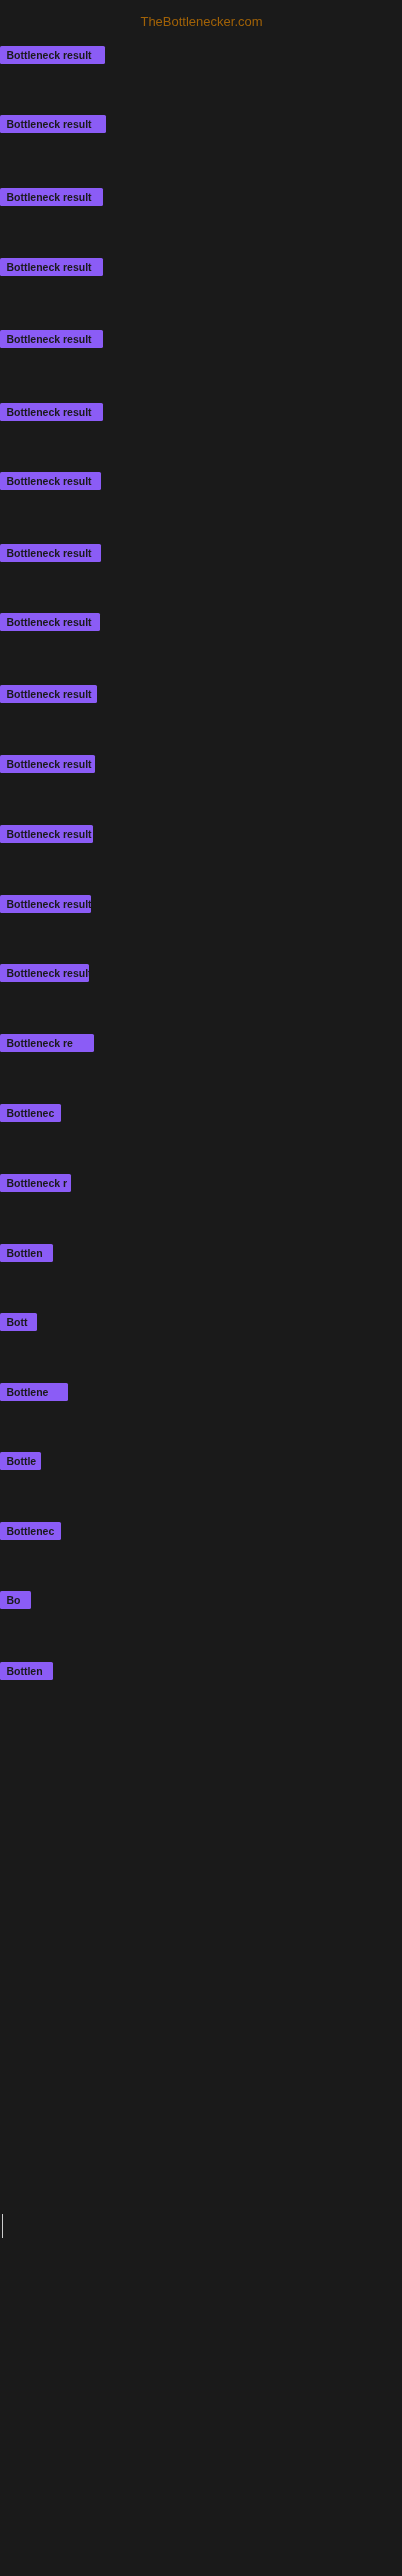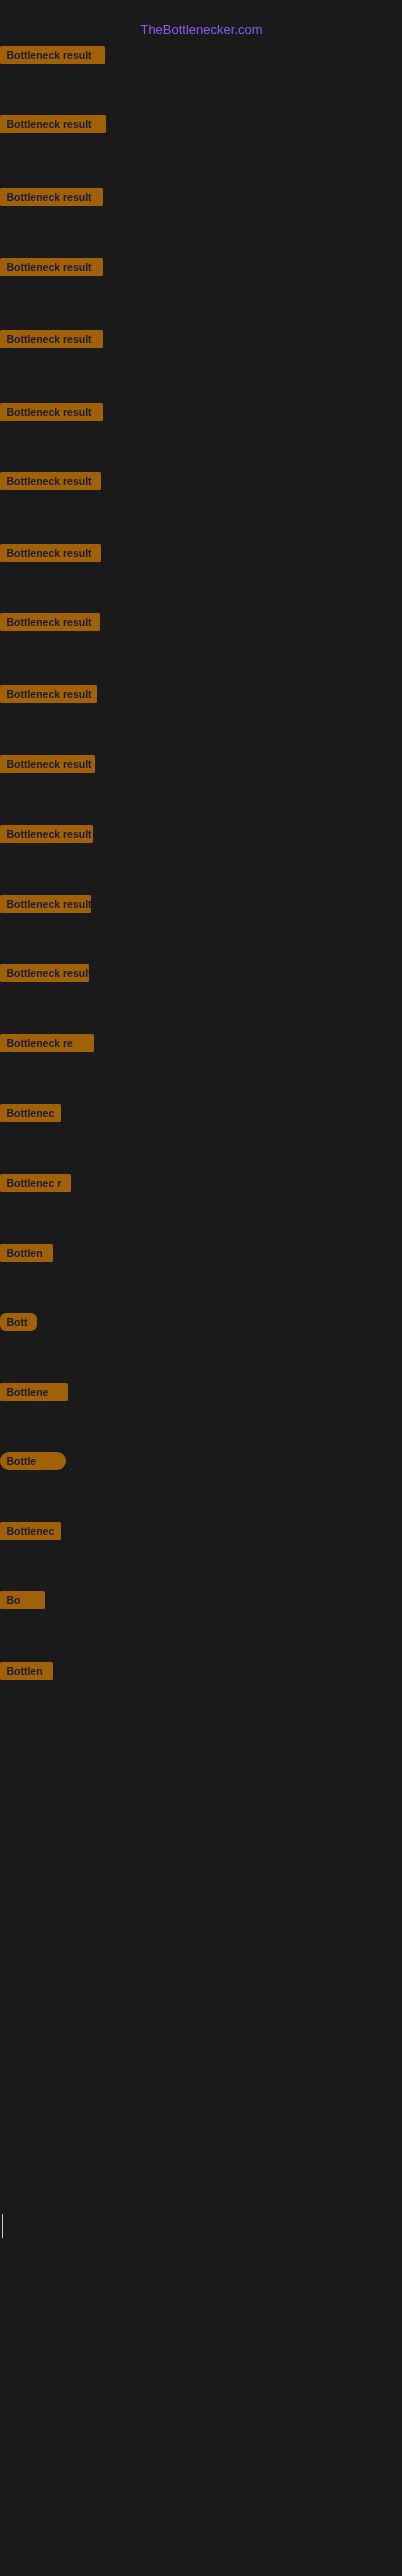--- a/index.html
+++ b/index.html
@@ -11,30 +11,30 @@
     body {
       width: 403px;
       min-height: 2576px;
       background-color: #1a1a1a;
       font-family: Arial, sans-serif;
       position: relative;
     }
 
     .site-title {
       text-align: center;
-      color: #8b5cf6;
+      color: #a16207;
       font-size: 13px;
-      padding: 22px 0;
+      padding: 14px 0;
       font-weight: normal;
     }
 
     .bottleneck-item {
       position: absolute;
       left: 0;
-      background-color: #a16207;
+      background-color: #8b5cf6;
       color: #1a1a1a;
       font-size: 10.5px;
       font-weight: bold;
       padding: 3.2px 6.4px;
       white-space: nowrap;
       overflow: hidden;
       border-radius: 1.6px;
     }
 
     .cursor-line {
@@ -60,24 +60,24 @@
     <div class="bottleneck-item" style="top: 472px; width: 101px;">Bottleneck result</div>
     <div class="bottleneck-item" style="top: 544px; width: 101px;">Bottleneck result</div>
     <div class="bottleneck-item" style="top: 613px; width: 100px;">Bottleneck result</div>
     <div class="bottleneck-item" style="top: 685px; width: 97px;">Bottleneck result</div>
     <div class="bottleneck-item" style="top: 755px; width: 95px;">Bottleneck result</div>
     <div class="bottleneck-item" style="top: 825px; width: 93px;">Bottleneck result</div>
     <div class="bottleneck-item" style="top: 895px; width: 91px;">Bottleneck result</div>
     <div class="bottleneck-item" style="top: 964px; width: 89px;">Bottleneck result</div>
     <div class="bottleneck-item" style="top: 1034px; width: 94px;">Bottleneck re</div>
     <div class="bottleneck-item" style="top: 1104px; width: 61px;">Bottlenec</div>
-    <div class="bottleneck-item" style="top: 1174px; width: 71px;">Bottlenec r</div>
+    <div class="bottleneck-item" style="top: 1174px; width: 71px;">Bottleneck r</div>
     <div class="bottleneck-item" style="top: 1244px; width: 53px;">Bottlen</div>
-    <div class="bottleneck-item" style="top: 1313px; width: 37px; border-radius: 6px;">Bott</div>
+    <div class="bottleneck-item" style="top: 1313px; width: 37px;">Bott</div>
     <div class="bottleneck-item" style="top: 1383px; width: 68px;">Bottlene</div>
-    <div class="bottleneck-item" style="top: 1452px; width: 66px; border-radius: 9px;">Bottle</div>
+    <div class="bottleneck-item" style="top: 1452px; width: 41px;">Bottle</div>
     <div class="bottleneck-item" style="top: 1522px; width: 61px;">Bottlenec</div>
-    <div class="bottleneck-item" style="top: 1591px; width: 45px;">Bo</div>
+    <div class="bottleneck-item" style="top: 1591px; width: 31px;">Bo</div>
     <div class="bottleneck-item" style="top: 1662px; width: 53px;">Bottlen</div>
   </div>
 
 <div class="cursor-line" id="cursor-line" style="top: 2214px;"></div>
 
 
 </body></html>

